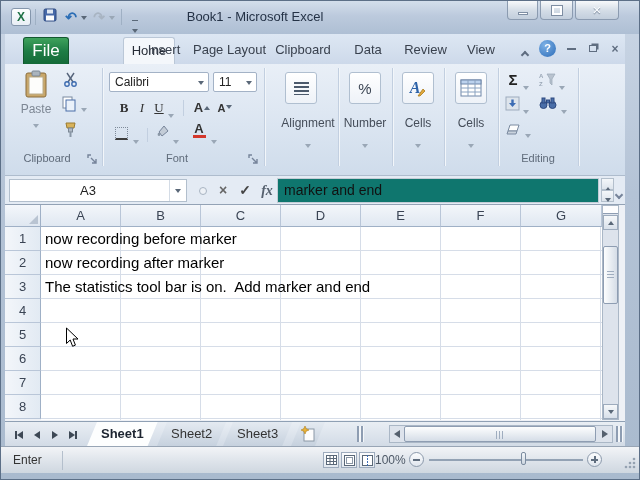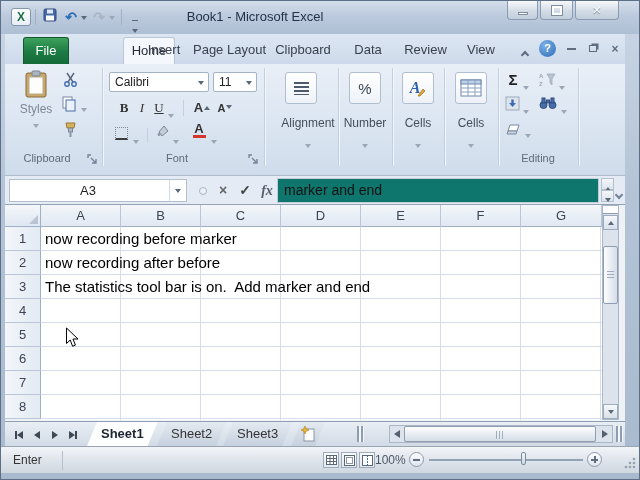--- a/index.html
+++ b/index.html
@@ -31,21 +31,21 @@
   
   #tabrow { position:absolute; left:4px; top:33px; width:620px; height:30px;
             background:linear-gradient(#dde7f3,#cdd9ea); }
   .rtab { position:absolute; top:3px; height:27px; text-align:center; font-size:13px; color:#39414e;
           line-height:25px; }
   .rtab.active { background:#f4f7fb; border:1px solid #bac7d7; border-bottom:none;
                  border-radius:3px 3px 0 0; color:#262c36; }
   #file-tab { position:absolute; left:18px; top:3px; width:46px; height:27px;
               background:linear-gradient(#3fa25c,#1e7d45 50%,#156a38);
               border:1px solid #13582f; border-bottom:none; border-radius:3px 3px 0 0;
-              color:#fff; font-size:13px; text-align:center; line-height:25px; }
+              color:#fff; font-size:17px; text-align:center; line-height:25px; }
   .chev-up { display:inline-block; width:6px; height:6px; border-left:2px solid #5f6d80; border-top:2px solid #5f6d80; transform:rotate(45deg); }
   .chev-down { display:inline-block; width:6px; height:6px; border-right:2px solid #76849a; border-bottom:2px solid #76849a; transform:rotate(45deg); }
   .help-circle { position:absolute; top:6px; width:17px; height:17px; border-radius:50%;
                  background:radial-gradient(circle at 35% 30%, #7db1e6, #2c6cb8);
                  color:#fff; font-weight:bold; font-size:11px; text-align:center; line-height:17px; }
   .doc-btn { position:absolute; top:7px; width:20px; height:16px; text-align:center; color:#5f6d80; font-size:11px; line-height:14px; }
   .glyph-docmin { display:inline-block; width:9px; height:2px; background:#5f6d80; margin-bottom:2px; }
   .glyph-restore { display:inline-block; width:8px; height:7px; border:1.5px solid #5f6d80;
                    box-shadow:2px -2px 0 -0.5px #5f6d80; margin-top:3px; }
 
@@ -206,21 +206,21 @@
   </div>
 
   <div id="ribbon">
 
     <div class="bigbtn" style="left:8px;top:6px;width:46px;height:78px;">
       <svg width="24" height="28" viewBox="0 0 24 28">
         <rect x="2" y="3" width="20" height="24" rx="2" fill="#c9a76a" stroke="#8a6d3c"></rect>
         <rect x="5" y="7" width="14" height="17" fill="#fdfdfb" stroke="#b9ab8a"></rect>
         <rect x="8" y="1" width="8" height="5" rx="1" fill="#aab4be" stroke="#7b8794"></rect>
       </svg>
-      <div style="font-size:12px;color:#7d8794;">Styles</div>
+      <div style="font-size:12px;color:#7d8794;">Paste</div>
       <span class="dd dim"></span>
     </div>
     <div class="abs" style="left:58px;top:8px;width:20px;height:20px;">
       <svg width="15" height="15" viewBox="0 0 15 15">
         <line x1="4" y1="1" x2="10" y2="10" stroke="#55637a" stroke-width="1.4"></line>
         <line x1="11" y1="1" x2="5" y2="10" stroke="#55637a" stroke-width="1.4"></line>
         <circle cx="4" cy="12" r="2.2" fill="none" stroke="#3e6cb0" stroke-width="1.4"></circle>
         <circle cx="11" cy="12" r="2.2" fill="none" stroke="#3e6cb0" stroke-width="1.4"></circle>
       </svg>
     </div>
@@ -406,21 +406,21 @@
     <div class="rowhdr" style="top:46px;">2</div>
     <div class="rowhdr" style="top:70px;">3</div>
     <div class="rowhdr" style="top:94px;">4</div>
     <div class="rowhdr" style="top:118px;">5</div>
     <div class="rowhdr" style="top:142px;">6</div>
     <div class="rowhdr" style="top:166px;">7</div>
     <div class="rowhdr" style="top:190px;">8</div>
 
     <div id="cells"></div>
     <div class="cell-text" style="top:22px;">now recording before marker</div>
-    <div class="cell-text" style="top:46px;">now recording after before</div>
+    <div class="cell-text" style="top:46px;">now recording after marker</div>
     <div class="cell-text" style="top:70px;">The statistics tool bar is on.  Add marker and end</div>
 
     <div id="vscroll">
       <div id="vsplit"></div>
       <div class="sc-btn" style="top:9px;">
           <span class="tri-up-s" style="margin-bottom:0;"></span>
         </div>
       <div id="vthumb">
           <div class="grip"></div>
         </div>

